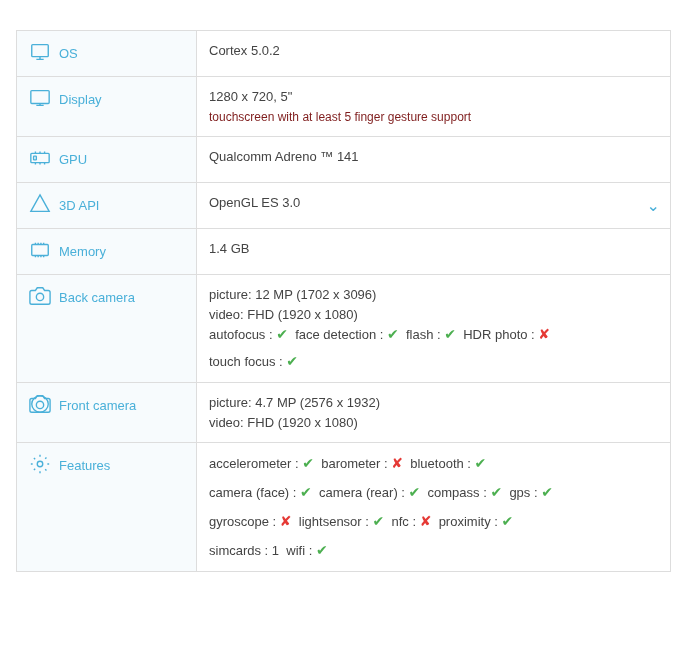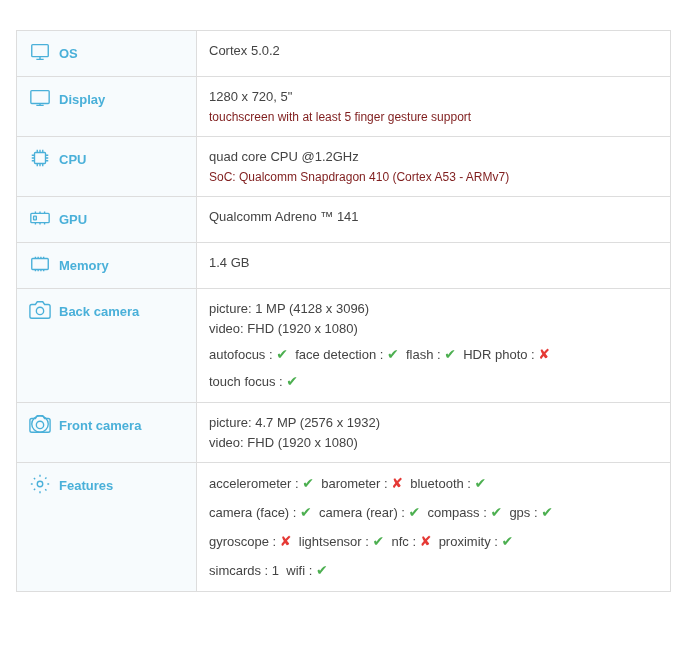--- a/index.html
+++ b/index.html
@@ -33,21 +33,21 @@
       background: #f7fbfd;
       border-right: 1px solid #ddd;
     }
     .label-row {
       display: flex;
       align-items: center;
       gap: 8px;
     }
     .label-text {
       color: #4ab0d9;
-      font-weight: bold;
+      font-weight: normal;
       font-size: 13px;
     }
     .value-cell {
       color: #444;
       font-size: 13px;
       line-height: 1.5;
       position: relative;
     }
     .value-cell .sub {
       color: #7f1d1d;
@@ -101,42 +101,41 @@
         <span class="label-text">Display</span>
       </div>
     </td>
     <td class="value-cell">
       <span>1280 x 720, 5"</span><br><span class="sub">touchscreen with at least 5 finger gesture support</span></td>
       </tr>
       <tr>
     <td class="label-cell">
       <div class="label-row">
         <span><svg class="icon-svg" viewBox="0 0 24 24" fill="none" stroke="#4ab0d9" stroke-width="1.5">
-                <rect x="6" y="6" width="12" height="12" rx="1"></rect>
-                <path d="M9 3v3M12 3v3M15 3v3M9 18v3M12 18v3M15 18v3M3 9h3M3 12h3M3 15h3M18 9h3M18 12h3M18 15h3"></path>
-              </svg></span>
-        <span class="label-text">CPU</span>
-      </div>
-    </td>
-    <td class="value-cell">
-      <span>quad core CPU @1.2GHz</span><br><span class="sub">SoC: Qualcomm Snapdragon 410 (Cortex A53 - ARMv7)</span></td>
-      </tr>
-      <tr>
-    <td class="label-cell">
-      <div class="label-row">
-        <span><svg class="icon-svg" viewBox="0 0 24 24" fill="none" stroke="#4ab0d9" stroke-width="1.5">
                 <rect x="2" y="7" width="20" height="10" rx="1"></rect>
                 <path d="M7 7V5M12 7V5M17 7V5M7 17v2M12 17v2M17 17v2"></path>
                 <rect x="5" y="10" width="3" height="4" rx="0.5"></rect>
               </svg></span>
         <span class="label-text">GPU</span>
       </div>
     </td>
     <td class="value-cell">
       <span>Qualcomm Adreno ™ 141</span></td>
+      </tr>
+      <tr>
+    <td class="label-cell">
+      <div class="label-row">
+        <span><svg class="icon-svg" viewBox="0 0 24 24" fill="none" stroke="#4ab0d9" stroke-width="1.5">
+                <polygon points="12,2 22,20 2,20"></polygon>
+              </svg></span>
+        <span class="label-text">3D API</span>
+      </div>
+    </td>
+    <td class="value-cell">
+      <span>OpenGL ES 3.0</span><span class="dropdown-icon">⌄</span></td>
       </tr>
       <tr>
     <td class="label-cell">
       <div class="label-row">
         <span><svg class="icon-svg" viewBox="0 0 24 24" fill="none" stroke="#4ab0d9" stroke-width="1.5">
                 <rect x="3" y="6" width="18" height="12" rx="1"></rect>
                 <path d="M7 6V4M10 6V4M13 6V4M16 6V4M7 18v2M10 18v2M13 18v2M16 18v2"></path>
               </svg></span>
         <span class="label-text">Memory</span>
       </div>
@@ -148,23 +147,23 @@
   <td class="label-cell">
     <div class="label-row">
       <span><svg class="icon-svg" viewBox="0 0 24 24" fill="none" stroke="#4ab0d9" stroke-width="1.5">
                 <path d="M23 19a2 2 0 01-2 2H3a2 2 0 01-2-2V8a2 2 0 012-2h4l2-3h6l2 3h4a2 2 0 012 2z"></path>
                 <circle cx="12" cy="13" r="4"></circle>
               </svg></span>
       <span class="label-text">Back camera</span>
     </div>
   </td>
   <td class="value-cell">
-    <div>picture: 1 MP (4128 x 3096)</div>
+    <div>picture: 12 MP (1702 x 3096)</div>
     <div>video: FHD (1920 x 1080)</div>
-    <div style="margin-top:6px;"><span>autofocus : <span class="check">✔</span>&nbsp;&nbsp;</span><span>face detection : <span class="check">✔</span>&nbsp;&nbsp;</span><span>flash : <span class="check">✔</span>&nbsp;&nbsp;</span><span>HDR photo : <span class="cross">✘</span>&nbsp;&nbsp;</span></div>
+    <div style=""><span>autofocus : <span class="check">✔</span>&nbsp;&nbsp;</span><span>face detection : <span class="check">✔</span>&nbsp;&nbsp;</span><span>flash : <span class="check">✔</span>&nbsp;&nbsp;</span><span>HDR photo : <span class="cross">✘</span>&nbsp;&nbsp;</span></div>
           <div style="margin-top:6px;"><span>touch focus : <span class="check">✔</span>&nbsp;&nbsp;</span></div>
         </td>
       </tr>
       <tr>
   <td class="label-cell">
     <div class="label-row">
       <span><svg class="icon-svg" viewBox="0 0 24 24" fill="none" stroke="#4ab0d9" stroke-width="1.5">
                 <circle cx="12" cy="12" r="9"></circle>
                 <path d="M23 19a2 2 0 01-2 2H3a2 2 0 01-2-2V8a2 2 0 012-2h4l2-3h6l2 3h4a2 2 0 012 2z"></path>
                 <circle cx="12" cy="13" r="4"></circle>

